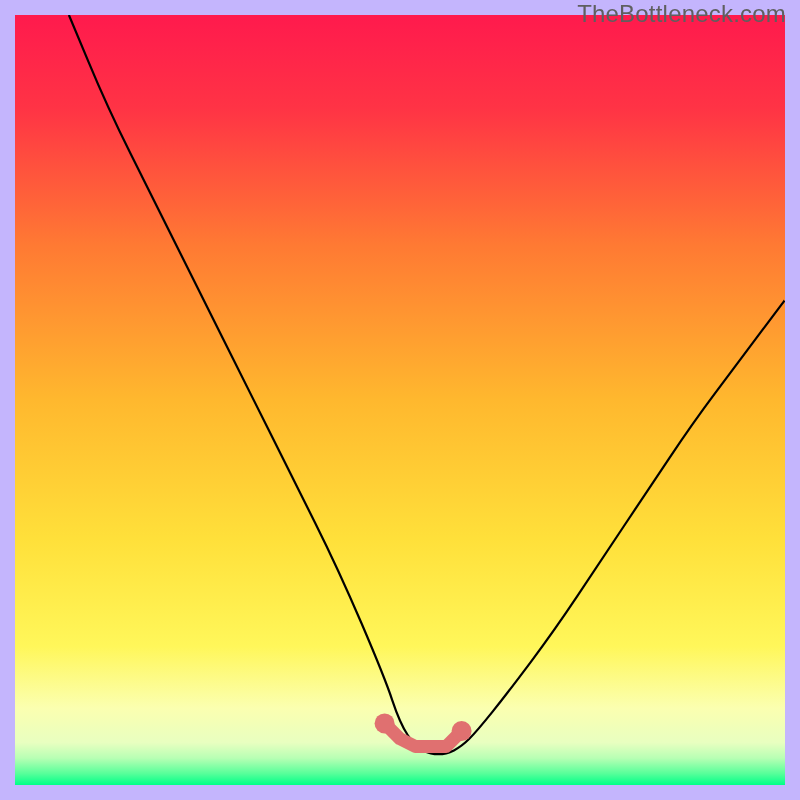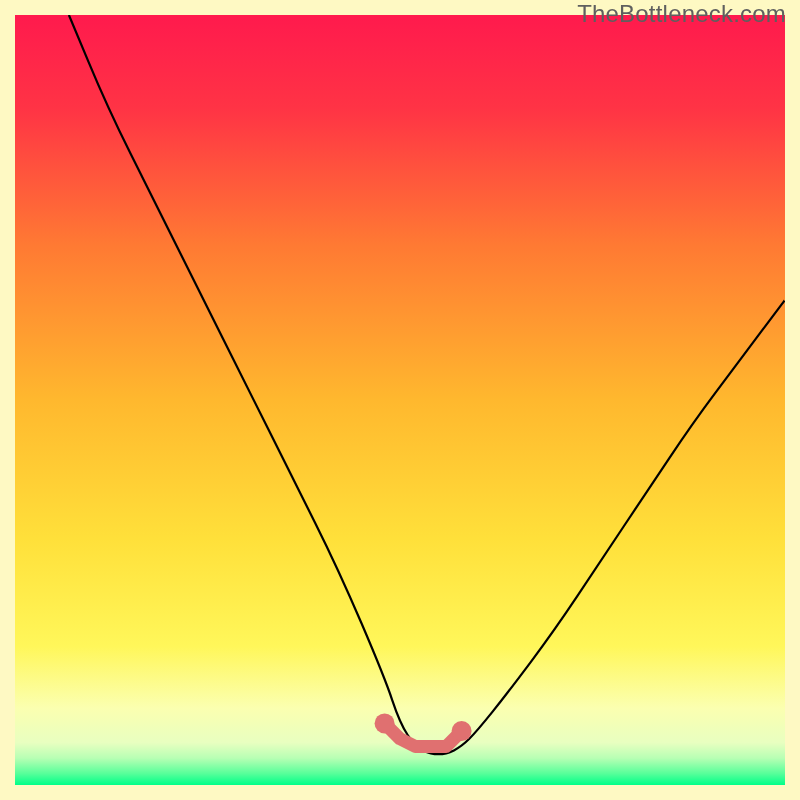--- a/index.html
+++ b/index.html
@@ -9,21 +9,21 @@
     height: 800px;
     background: #000;
     overflow: hidden;
   }
   .frame {
     position: absolute;
     top: 0;
     left: 0;
     width: 800px;
     height: 800px;
-    background: #fef9c3;
+    background: #c4b5fd;
   }
   .plot {
     position: absolute;
     top: 15px;
     left: 15px;
     width: 770px;
     height: 770px;
   }
   .watermark {
     position: absolute;

